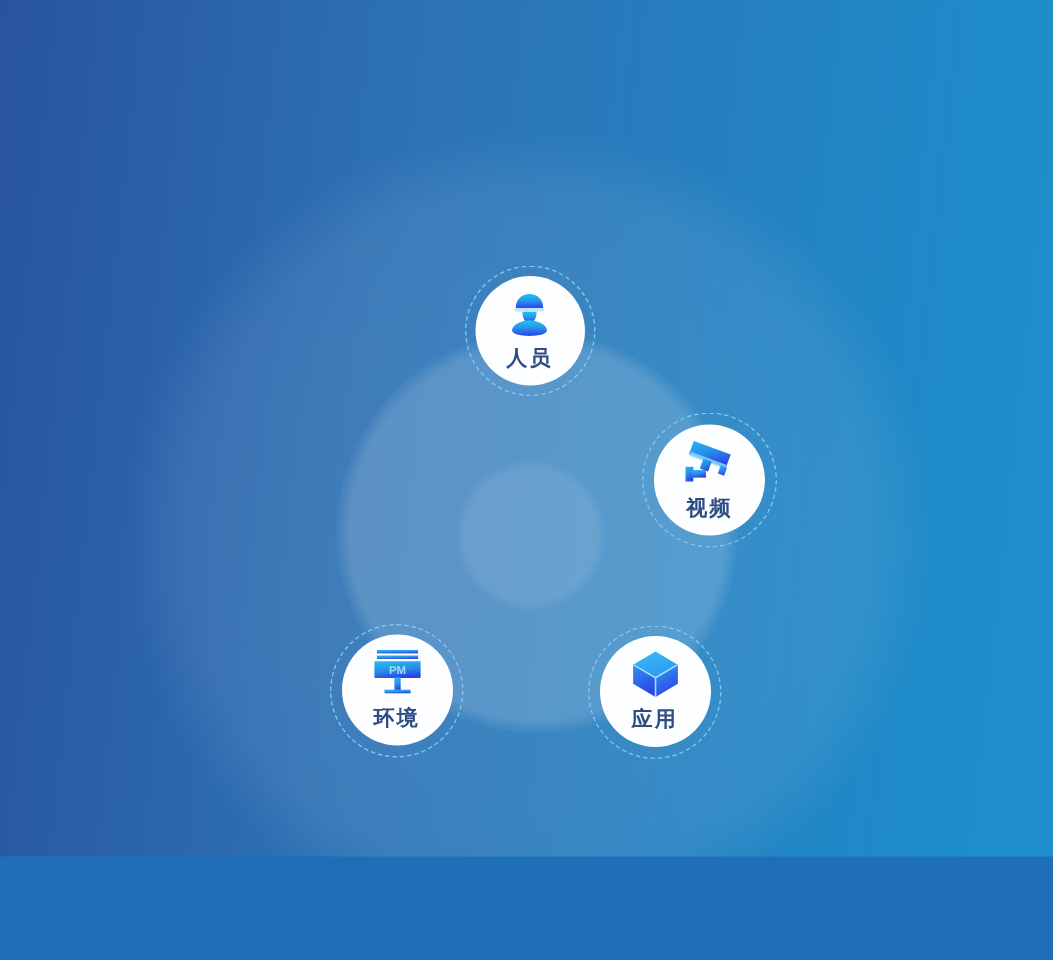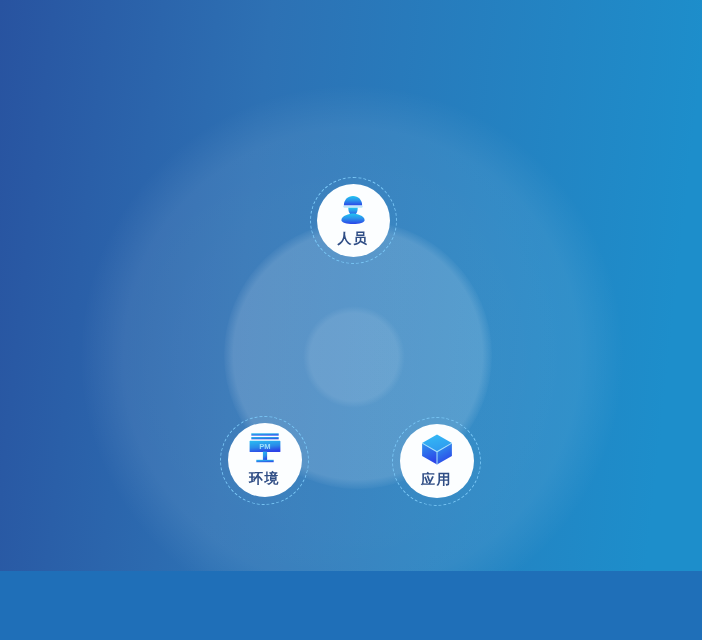--- a/index.html
+++ b/index.html
@@ -71,20 +71,40 @@
         </defs>
     <path d="M17 3 C11.8 3 7.9 7 7.9 11.8 L7.9 12.6 L26.1 12.6 L26.1 11.8 C26.1 7 22.2 3 17 3 Z" fill="url(#gPerson)"></path>
     <rect x="7.2" y="12.4" width="19.6" height="2.3" rx="1.1" fill="#bfe6fb"></rect>
     <path d="M12.3 14.8 L21.7 14.8 C21.7 19.3 20.2 21.8 17 22.6 C13.8 21.8 12.3 19.3 12.3 14.8 Z" fill="url(#gPerson)"></path>
     <path d="M17 20.5 C20.6 20.5 28.6 22.7 28.6 27.2 C28.6 29.6 23.5 31 17 31 C10.5 31 5.4 29.6 5.4 27.2 C5.4 22.7 13.4 20.5 17 20.5 Z" fill="url(#gPerson)"></path>
   </svg>
   <div class="node-label lbl">人员</div>
 </div>
 
 
+<div class="node" style="--cx:473px;--cy:320px;--rr:45px;--rd:37px">
+  <div class="ring"></div>
+  <div class="disc"></div>
+  <svg class="ico" width="34" height="31" viewBox="0 0 34 31">
+    <defs>
+          <linearGradient id="gCam" x1="0.15" y1="0" x2="0.55" y2="1">
+      <stop offset="0" stop-color="#24b4f2"></stop>
+            <stop offset="0.5" stop-color="#2a8bea"></stop>
+      <stop offset="1" stop-color="#2b40e8"></stop>
+          </linearGradient>
+        </defs>
+    <path d="M6.6 2.0 L31.2 11.0 L27.9 19.6 L3.3 10.6 Z" fill="url(#gCam)"></path>
+    <path d="M4.6 9.1 L28.2 17.8 L27.2 20.5 L3.6 11.8 Z" fill="#8fd6fb" opacity="0.85"></path>
+    <path d="M24.5 18.2 L28.7 19.8 L26.7 25.1 L22.5 23.6 Z" fill="url(#gCam)"></path>
+    <path d="M13.0 13.6 L18.5 15.6 L16.0 22.3 L10.5 20.3 Z" fill="url(#gCam)"></path>
+    <rect x="1.0" y="19.2" width="5.2" height="9.8" fill="url(#gCam)"></rect>
+    <rect x="5.1" y="21.4" width="9.6" height="5.0" fill="url(#gCam)"></rect>
+  </svg>
+  <div class="node-label lbl">视频</div>
+</div>
 
 <div class="node" style="--cx:264.5px;--cy:460px;--rr:44.5px;--rd:37px">
   <div class="ring"></div>
   <div class="disc"></div>
   <svg class="ico" width="34" height="32" viewBox="0 0 34 32">
     <defs>
           <linearGradient id="gEnv" x1="0.2" y1="0" x2="0.5" y2="1">
       <stop offset="0" stop-color="#2ab8f1"></stop>
             <stop offset="0.55" stop-color="#2a8ce9"></stop>
       <stop offset="1" stop-color="#2b41e7"></stop>

